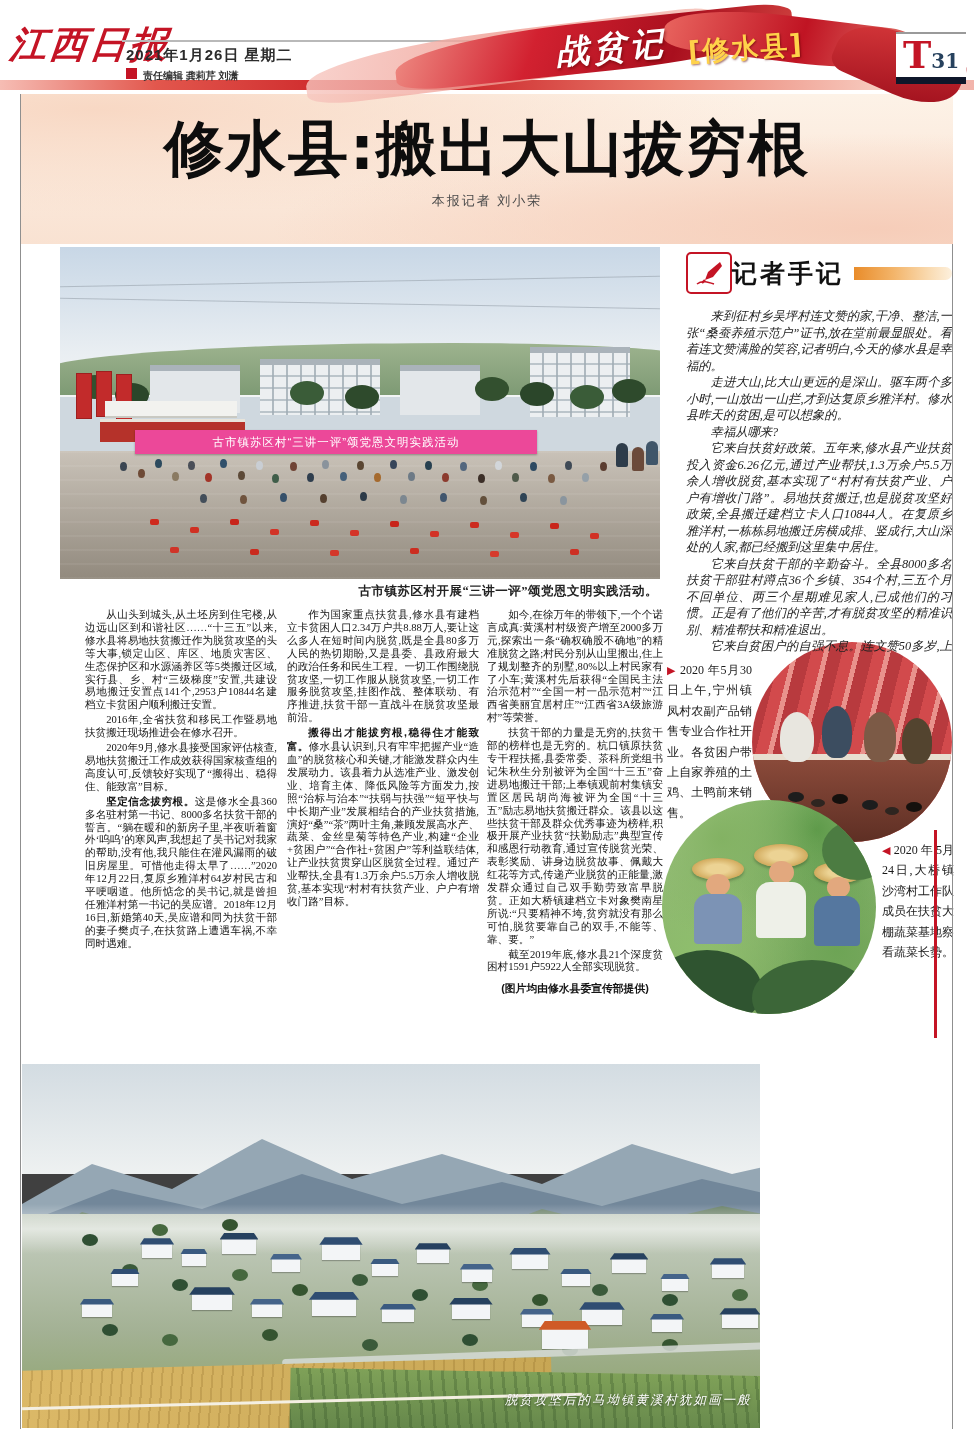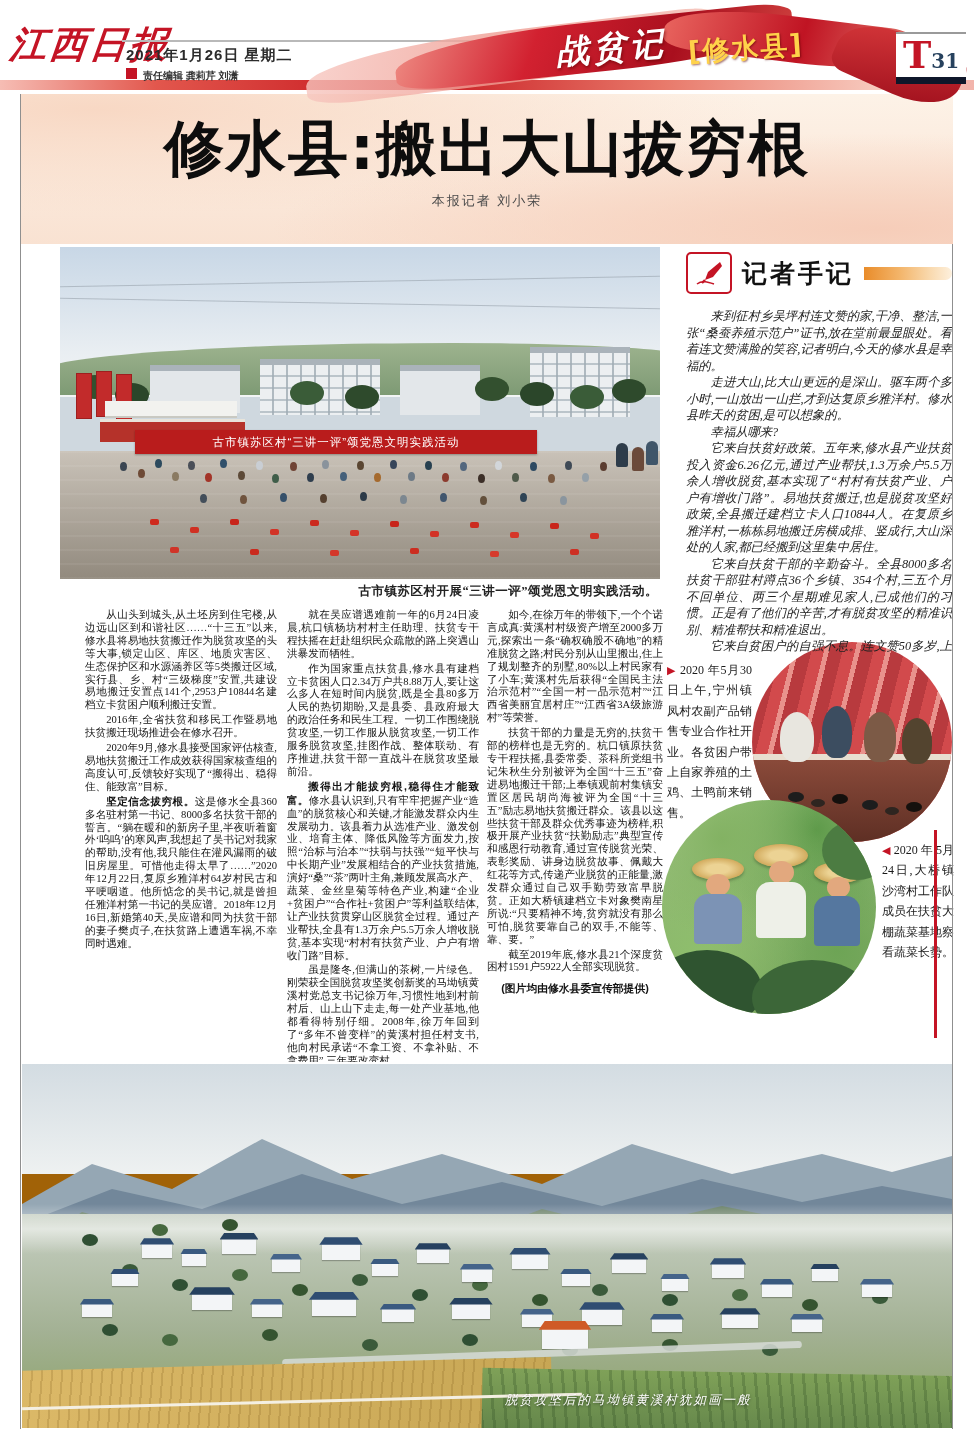--- a/index.html
+++ b/index.html
@@ -61,21 +61,21 @@
   .mp-bld{position:absolute;background:#e3e7ea;border-top:6px solid #aab3ba;}
   .mp-bld.win{background:
        repeating-linear-gradient(90deg,rgba(160,172,180,0) 0 12px,rgba(160,172,180,.8) 12px 14px),
        repeating-linear-gradient(rgba(175,186,193,0) 0 10px,rgba(175,186,193,.8) 10px 12px),#eceff1;}
   .mp-trees{position:absolute;left:0;top:0;width:34px;height:24px;border-radius:50%;background:transparent;
        box-shadow:18px 128px #33502f,55px 136px #2b462a,230px 134px #3a5c38,285px 138px #2e4a2c,
        415px 130px #33502f,460px 135px #2b462a,510px 138px #3a5c38,552px 132px #2e4a2c;}
   .mp-sign{position:absolute;width:14px;height:44px;background:#c22b2b;border:1px solid #9e1f1f;}
   .mp-canopy{position:absolute;left:45px;top:154px;width:132px;height:15px;background:#f2f2ef;border-bottom:2px solid #c9c9c2;}
   .mp-table{position:absolute;left:40px;top:172px;width:145px;height:20px;background:#b5322a;border-top:3px solid #e8e4da;}
-  .mp-banner{position:absolute;left:75px;top:183px;width:402px;height:24px;background:#b91c1c;
+  .mp-banner{position:absolute;left:75px;top:183px;width:402px;height:24px;background:#ec4899;
        color:#fff;font-size:11.5px;line-height:24px;text-align:center;letter-spacing:1px;z-index:4;
        font-family:"Liberation Sans",sans-serif;box-shadow:0 1px 2px rgba(0,0,0,.3);}
   .mp-ground{position:absolute;left:0;top:204px;width:100%;height:128px;
        background:repeating-linear-gradient(rgba(255,255,255,.06) 0 2px,rgba(0,0,0,0) 2px 14px),
        linear-gradient(#c9c2b8,#928a7e);}
   .mp-crowd{position:absolute;left:0;top:0;width:7px;height:9px;border-radius:50%;background:transparent;
        box-shadow:60px 215px #3b4652,78px 222px #6e4a36,95px 212px #2c4a5e,112px 225px #8a7a62,
        128px 214px #4a4f58,145px 226px #a33428,160px 212px #31506b,178px 224px #5d4a38,
        196px 214px #c9ced4,212px 227px #3f5d49,230px 215px #704436,247px 226px #2f3e4e,
        262px 213px #8a939c,280px 225px #45607a,297px 214px #5a4632,314px 226px #a56a2e,
@@ -93,21 +93,21 @@
        430px 304px #d63a2c,510px 302px #ce3024;}
   .mp-fig{position:absolute;width:12px;height:24px;border-radius:6px 6px 2px 2px;}
   #main-caption{position:absolute;left:60px;top:583px;width:598px;text-align:right;
        font-size:12.5px;font-weight:600;color:#222;letter-spacing:.5px;}
   
   #notes{position:absolute;left:686px;top:252px;width:266px;height:408px;z-index:3;}
   .notes-head{display:flex;align-items:center;}
   .pen-box{width:42px;height:38px;border:2.5px solid #c41425;border-radius:5px;background:#fff;
        display:flex;align-items:center;justify-content:center;flex:0 0 auto;}
   .notes-title{font-family:"DejaVu Sans",sans-serif;font-size:25px;font-weight:900;color:#111;
-       letter-spacing:3px;margin-left:10px;}
+       letter-spacing:3px;}
   .notes-bar{flex:1;height:13px;margin-left:10px;border-radius:0 7px 7px 0;
        background:linear-gradient(90deg,#e98c2a,#f3b469 40%,#f9d9ae 75%,#fdf0dd);}
   .notes-body{margin-top:14px;height:348px;overflow:hidden;font-style:italic;
        font-size:12.3px;line-height:16.5px;text-align:justify;color:#222;}
   .notes-body p{margin:0;text-indent:2em;}
   
   .col{position:absolute;top:608px;height:454px;overflow:hidden;font-size:10.6px;
        line-height:12.9px;text-align:justify;color:#141414;}
   #col1{left:85px;width:192px;}
   #col2{left:287px;width:192px;}
@@ -134,21 +134,21 @@
   .hat{position:absolute;border-radius:50%;background:radial-gradient(#ecd394 30%,#d2ab5e 70%,#b9934a);box-shadow:0 2px 3px rgba(0,0,0,.25);}
   .face{position:absolute;border-radius:50%;background:#e2a87e;}
   .shirt{position:absolute;border-radius:14px 14px 4px 4px;}
   .leafblob{position:absolute;border-radius:50%;}
   .ph-caption{position:absolute;font-size:12px;line-height:1.7;text-align:justify;color:#1a1a1a;}
   #cap1{left:667px;top:660px;width:85px;}
   #cap2{left:882px;top:840px;width:72px;}
   .arrow{color:#c41425;font-size:11px;}
   #redline{position:absolute;left:934px;top:830px;width:3px;height:208px;background:#c41425;}
   
-  #bottom-photo{left:22px;top:1064px;width:930px;height:364px;background:#a16207;}
+  #bottom-photo{left:22px;top:1064px;width:738px;height:364px;background:#404040;}
   .bp-sky{position:absolute;left:0;top:0;width:100%;height:110px;background:linear-gradient(#d3dce2,#eef1f1);}
   .bp-haze{position:absolute;left:0;top:140px;width:100%;height:50px;
        background:linear-gradient(rgba(255,255,255,0),rgba(255,255,255,.55),rgba(255,255,255,0));z-index:2;}
   .bp-base{position:absolute;left:0;top:150px;width:100%;height:214px;
        background:linear-gradient(#c6cfc2,#a3b194 55%,#8aa165);}
   .bp-field-y{position:absolute;left:-10px;top:300px;width:540px;height:70px;
        background:repeating-linear-gradient(96deg,rgba(130,95,30,.22) 0 2px,rgba(0,0,0,0) 2px 10px),
        linear-gradient(100deg,#dcb968,#c7a654);transform:rotate(-1.5deg);z-index:3;}
   .bp-fieldline{position:absolute;left:0;top:336px;width:560px;height:3px;background:#f4efe2;
        transform:rotate(-1.5deg);z-index:4;}
@@ -251,24 +251,22 @@
     </div>
   </div>
 
   <div id="col1" class="col">
     <p><b></b><span>从山头到城头,从土坯房到住宅楼,从边远山区到和谐社区……“十三五”以来,修水县将易地扶贫搬迁作为脱贫攻坚的头等大事,锁定山区、库区、地质灾害区、生态保护区和水源涵养区等5类搬迁区域,实行县、乡、村“三级梯度”安置,共建设易地搬迁安置点141个,2953户10844名建档立卡贫困户顺利搬迁安置。</span></p>
     <p><b></b><span>2016年,全省扶贫和移民工作暨易地扶贫搬迁现场推进会在修水召开。</span></p>
     <p><b></b><span>2020年9月,修水县接受国家评估核查,易地扶贫搬迁工作成效获得国家核查组的高度认可,反馈较好实现了“搬得出、稳得住、能致富”目标。</span></p>
     <p><b>坚定信念拔穷根。</b><span>这是修水全县360多名驻村第一书记、8000多名扶贫干部的誓言。“躺在暖和的新房子里,半夜听着窗外‘呜呜’的寒风声,我想起了吴书记对我家的帮助,没有他,我只能住在灌风漏雨的破旧房屋里。可惜他走得太早了……”2020年12月22日,复原乡雅洋村64岁村民古和平哽咽道。他所惦念的吴书记,就是曾担任雅洋村第一书记的吴应谱。2018年12月16日,新婚第40天,吴应谱和同为扶贫干部的妻子樊贞子,在扶贫路上遭遇车祸,不幸同时遇难。</span></p>
   </div>
   <div id="col2" class="col">
-    <p><b></b><span>就在吴应谱遇难前一年的6月24日凌晨,杭口镇杨坊村村主任助理、扶贫专干程扶摇在赶赴组织民众疏散的路上突遇山洪暴发而牺牲。</span></p>
     <p><b></b><span>作为国家重点扶贫县,修水县有建档立卡贫困人口2.34万户共8.88万人,要让这么多人在短时间内脱贫,既是全县80多万人民的热切期盼,又是县委、县政府最大的政治任务和民生工程。一切工作围绕脱贫攻坚,一切工作服从脱贫攻坚,一切工作服务脱贫攻坚,挂图作战、整体联动、有序推进,扶贫干部一直战斗在脱贫攻坚最前沿。</span></p>
     <p><b>搬得出才能拔穷根,稳得住才能致富。</b><span>修水县认识到,只有牢牢把握产业“造血”的脱贫核心和关键,才能激发群众内生发展动力。该县着力从选准产业、激发创业、培育主体、降低风险等方面发力,按照“治标与治本”“扶弱与扶强”“短平快与中长期产业”发展相结合的产业扶贫措施,演好“桑”“茶”两叶主角,兼顾发展高水产、蔬菜、金丝皇菊等特色产业,构建“企业+贫困户”“合作社+贫困户”等利益联结体,让产业扶贫贯穿山区脱贫全过程。通过产业帮扶,全县有1.3万余户5.5万余人增收脱贫,基本实现“村村有扶贫产业、户户有增收门路”目标。</span></p>
-    <p><b></b><span>虽是隆冬,但满山的茶树,一片绿色。刚荣获全国脱贫攻坚奖创新奖的马坳镇黄溪村党总支书记徐万年,习惯性地到村前村后、山上山下走走,每一处产业基地,他都看得特别仔细。2008年,徐万年回到了“多年不曾变样”的黄溪村担任村支书,他向村民承诺“不拿工资、不拿补贴、不拿费用”,三年要改变村</span></p>
   </div>
   <div id="col3" class="col">
     <p><b></b><span>如今,在徐万年的带领下,一个个诺言成真:黄溪村村级资产增至2000多万元,探索出一条“确权确股不确地”的精准脱贫之路;村民分别从山里搬出,住上了规划整齐的别墅,80%以上村民家有了小车;黄溪村先后获得“全国民主法治示范村”“全国一村一品示范村”“江西省美丽宜居村庄”“江西省3A级旅游村”等荣誉。</span></p>
     <p><b></b><span>扶贫干部的力量是无穷的,扶贫干部的榜样也是无穷的。杭口镇原扶贫专干程扶摇,县委常委、茶科所党组书记朱秋生分别被评为全国“十三五”奋进易地搬迁干部;上奉镇观前村集镇安置区居民胡尚海被评为全国“十三五”励志易地扶贫搬迁群众。该县以这些扶贫干部及群众优秀事迹为榜样,积极开展产业扶贫“扶勤励志”典型宣传和感恩行动教育,通过宣传脱贫光荣、表彰奖励、讲身边脱贫故事、佩戴大红花等方式,传递产业脱贫的正能量,激发群众通过自己双手勤劳致富早脱贫。正如大桥镇建档立卡对象樊南星所说:“只要精神不垮,贫穷就没有那么可怕,脱贫要靠自己的双手,不能等、靠、要。”</span></p>
     <p><b></b><span>截至2019年底,修水县21个深度贫困村1591户5922人全部实现脱贫。</span></p>
     <p class="credit">(图片均由修水县委宣传部提供)</p>
   </div>
 
   <div id="circle1" class="scene">
     <div class="c1-edge"></div>

